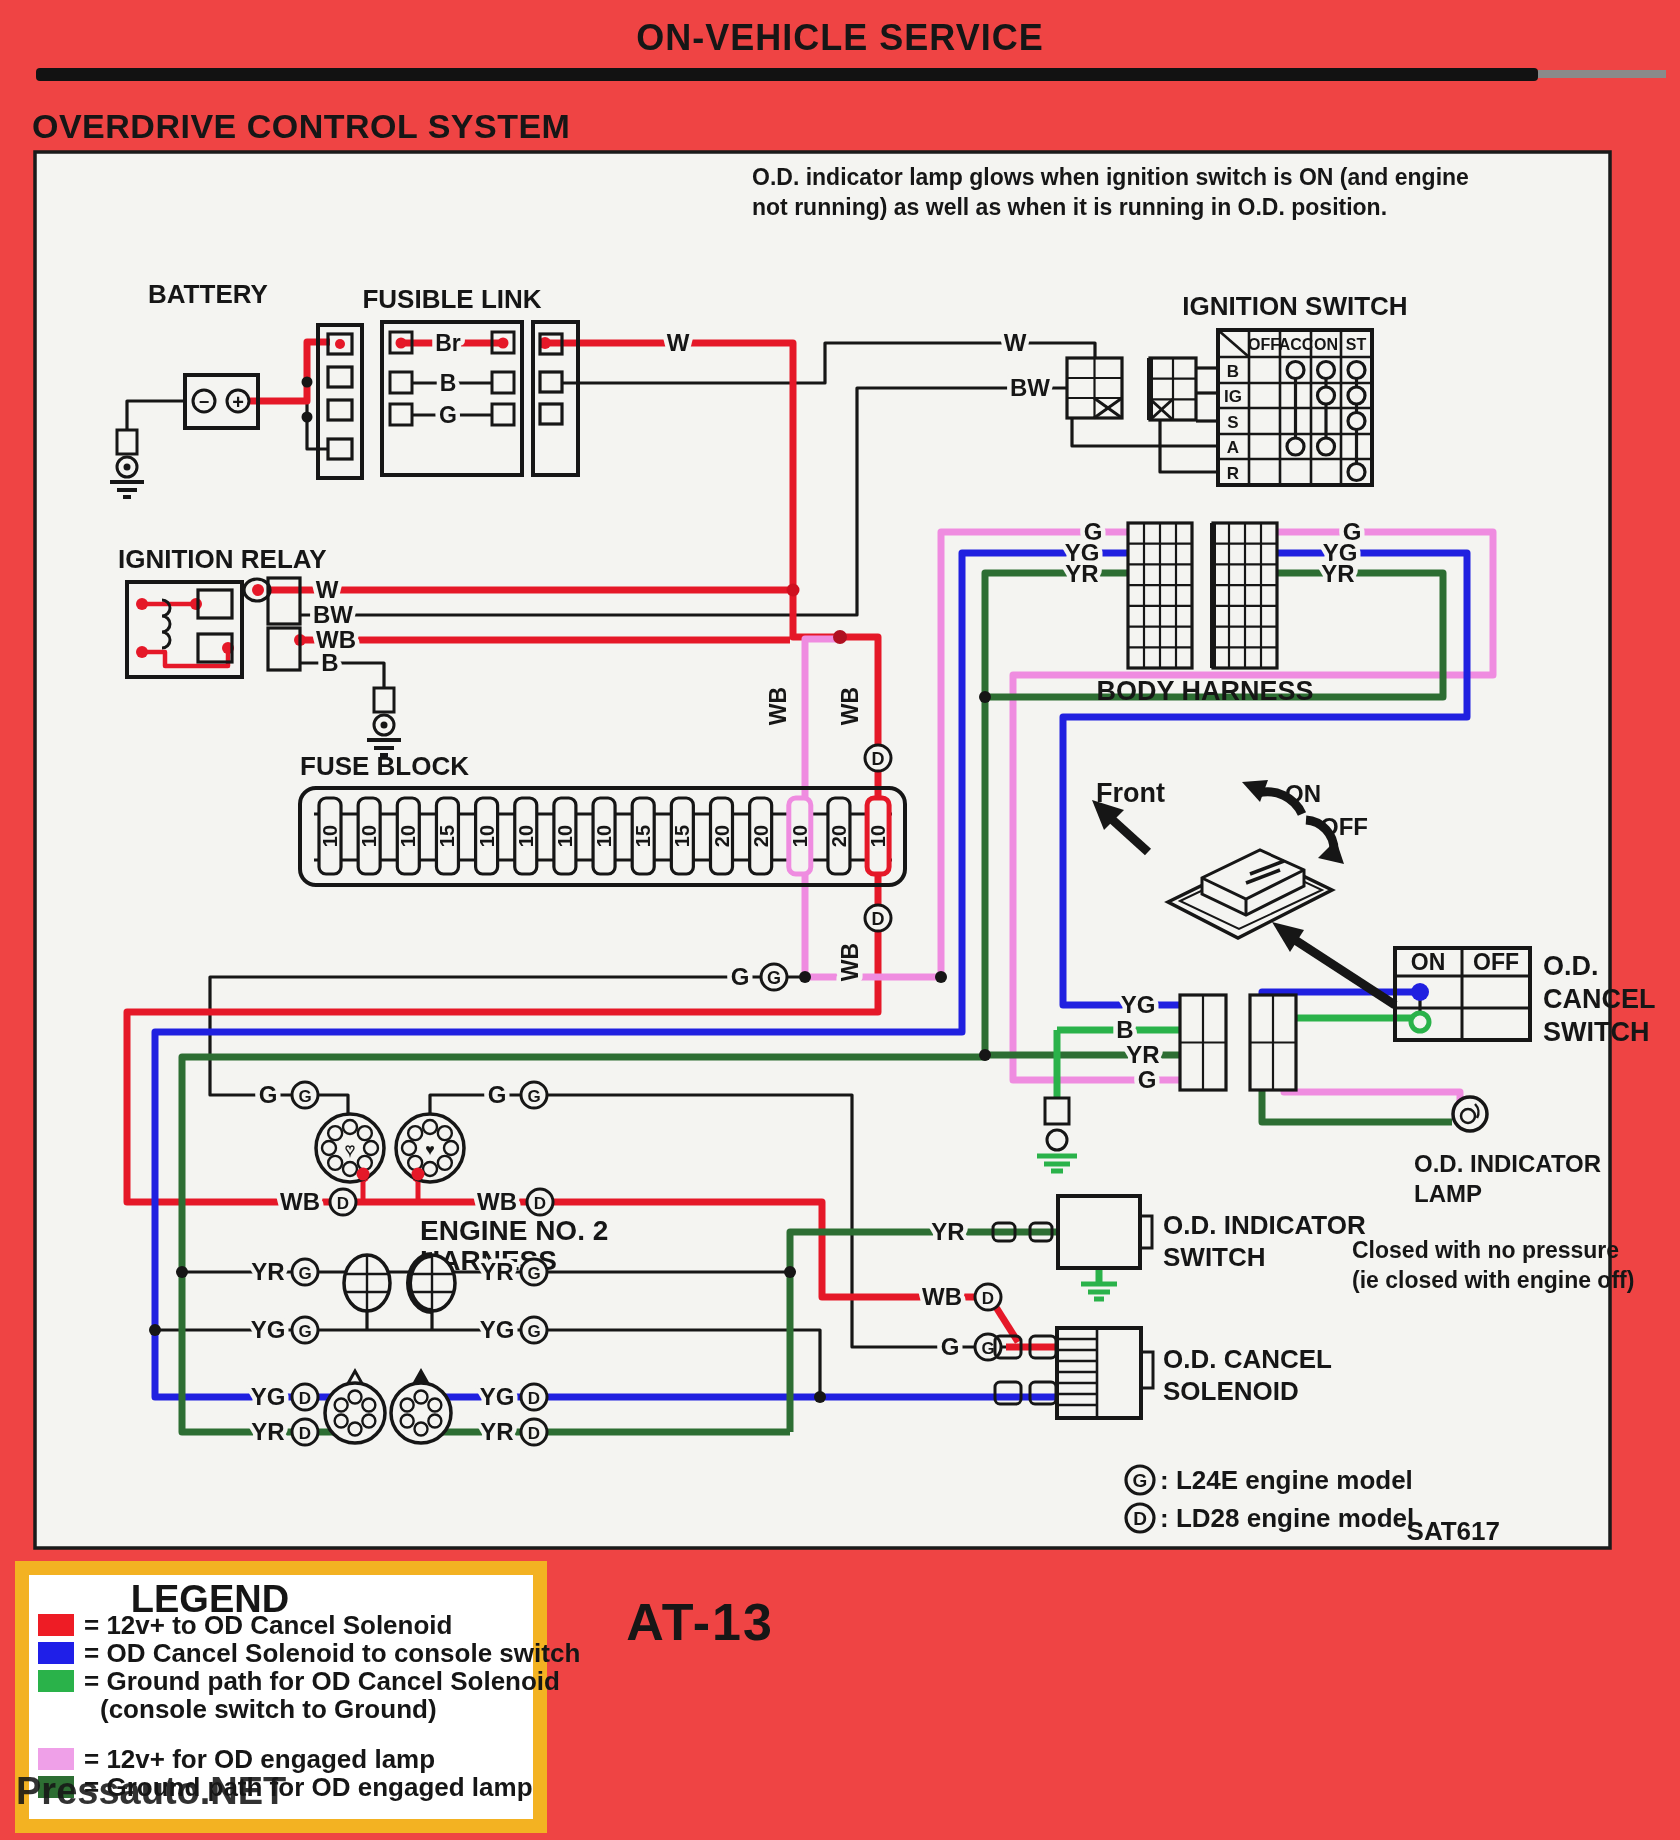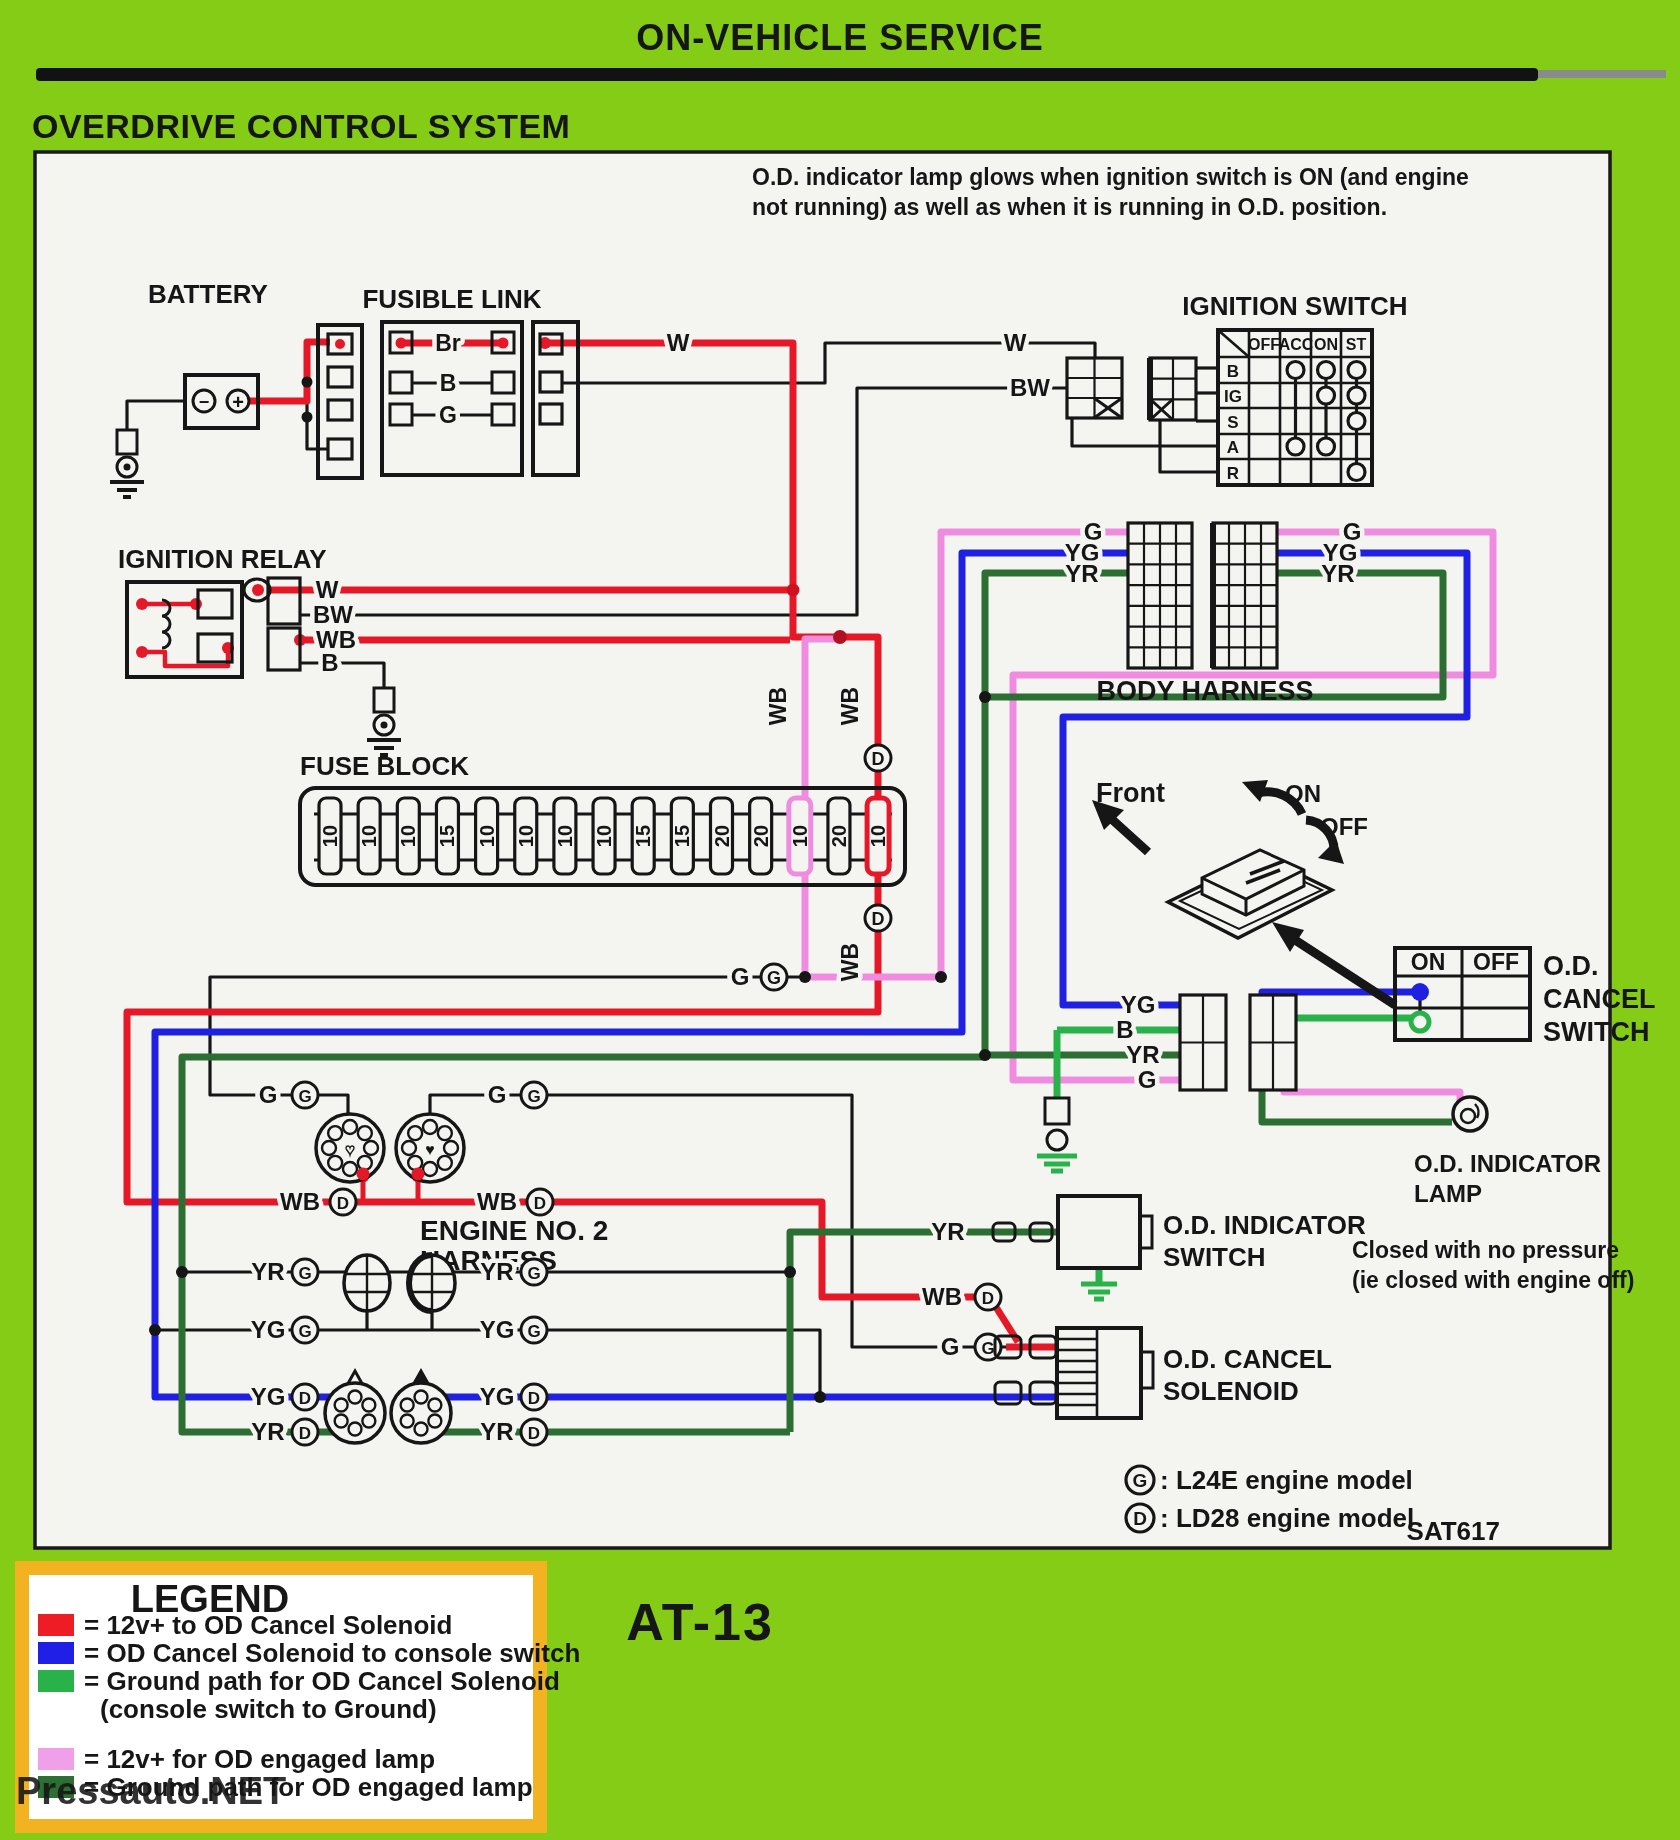--- a/index.html
+++ b/index.html
@@ -1,16 +1,16 @@
 <!DOCTYPE html>
 <html><head>
 <meta charset="utf-8">
 <style>
   html,body{margin:0;padding:0;background:#ffffff;}
-  .stage{position:relative;width:1680px;height:1840px;background:#84cc16;font-family:"Liberation Sans",sans-serif;}
+  .stage{position:relative;width:1680px;height:1840px;background:#ef4444;font-family:"Liberation Sans",sans-serif;}
   svg{display:block}
   .t{font-family:"Liberation Sans",sans-serif;font-weight:bold;fill:#161616}
   .halo{paint-order:stroke;stroke:#f4f4f1;stroke-width:9px;stroke-linejoin:round}
   .wire{fill:none;stroke-linejoin:round}
   .box{fill:none;stroke:#161616}
 </style>
 </head>
 <body>
 
 <div class="stage">

